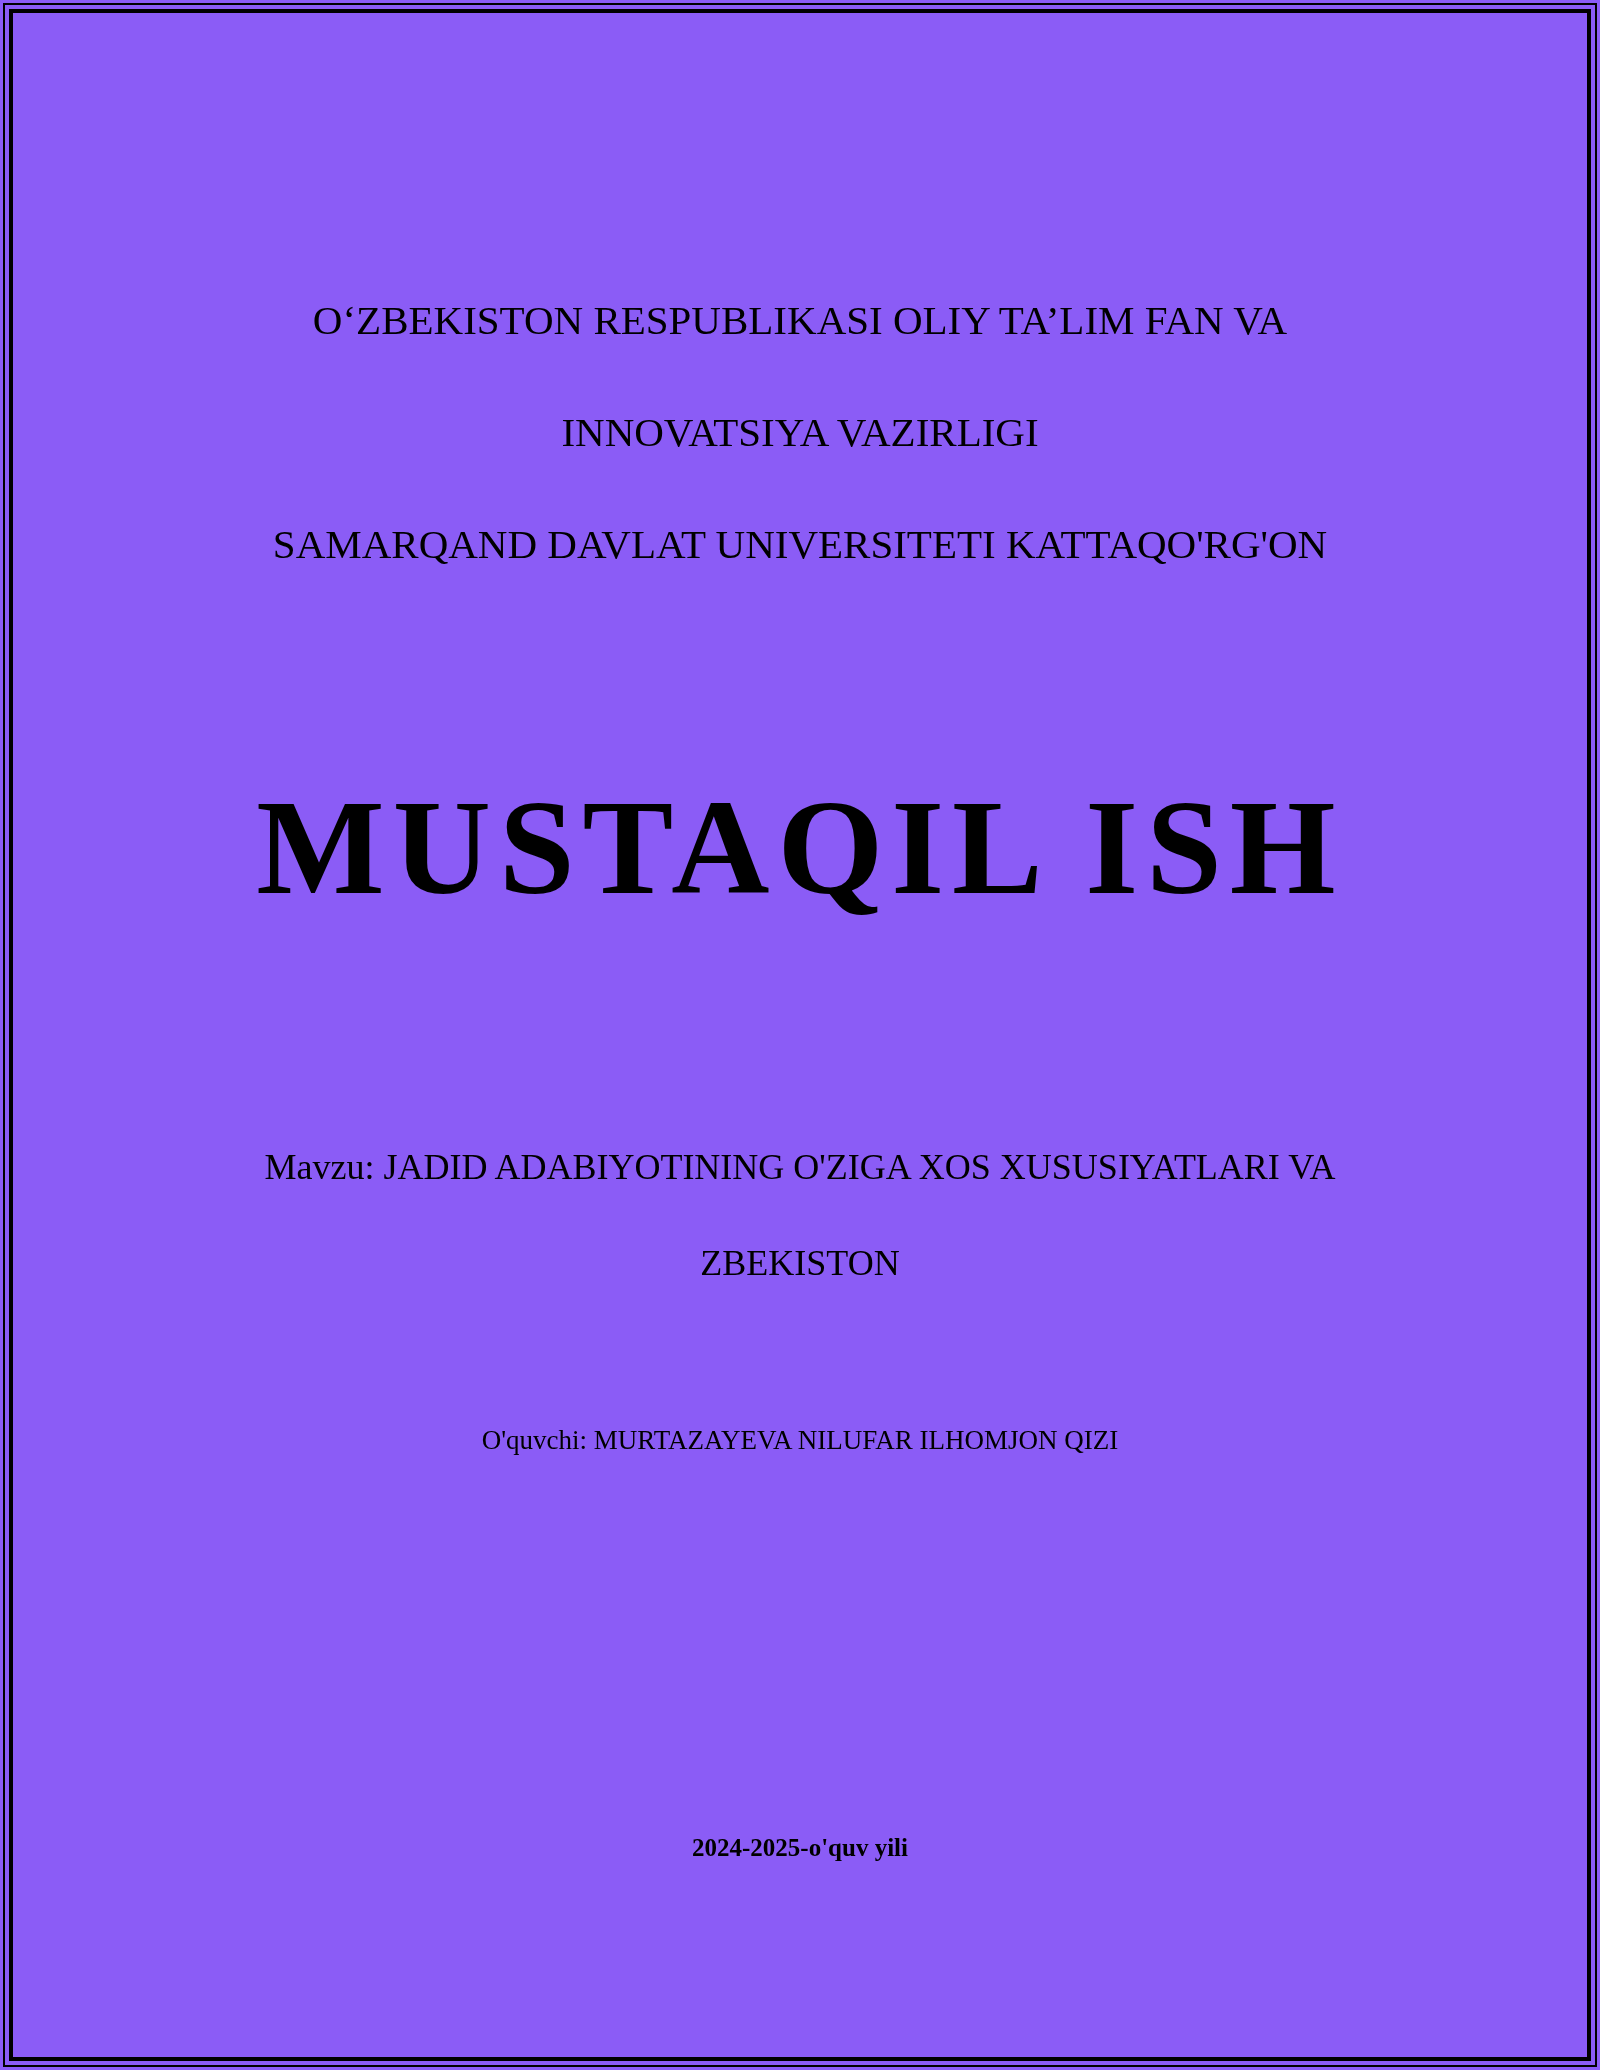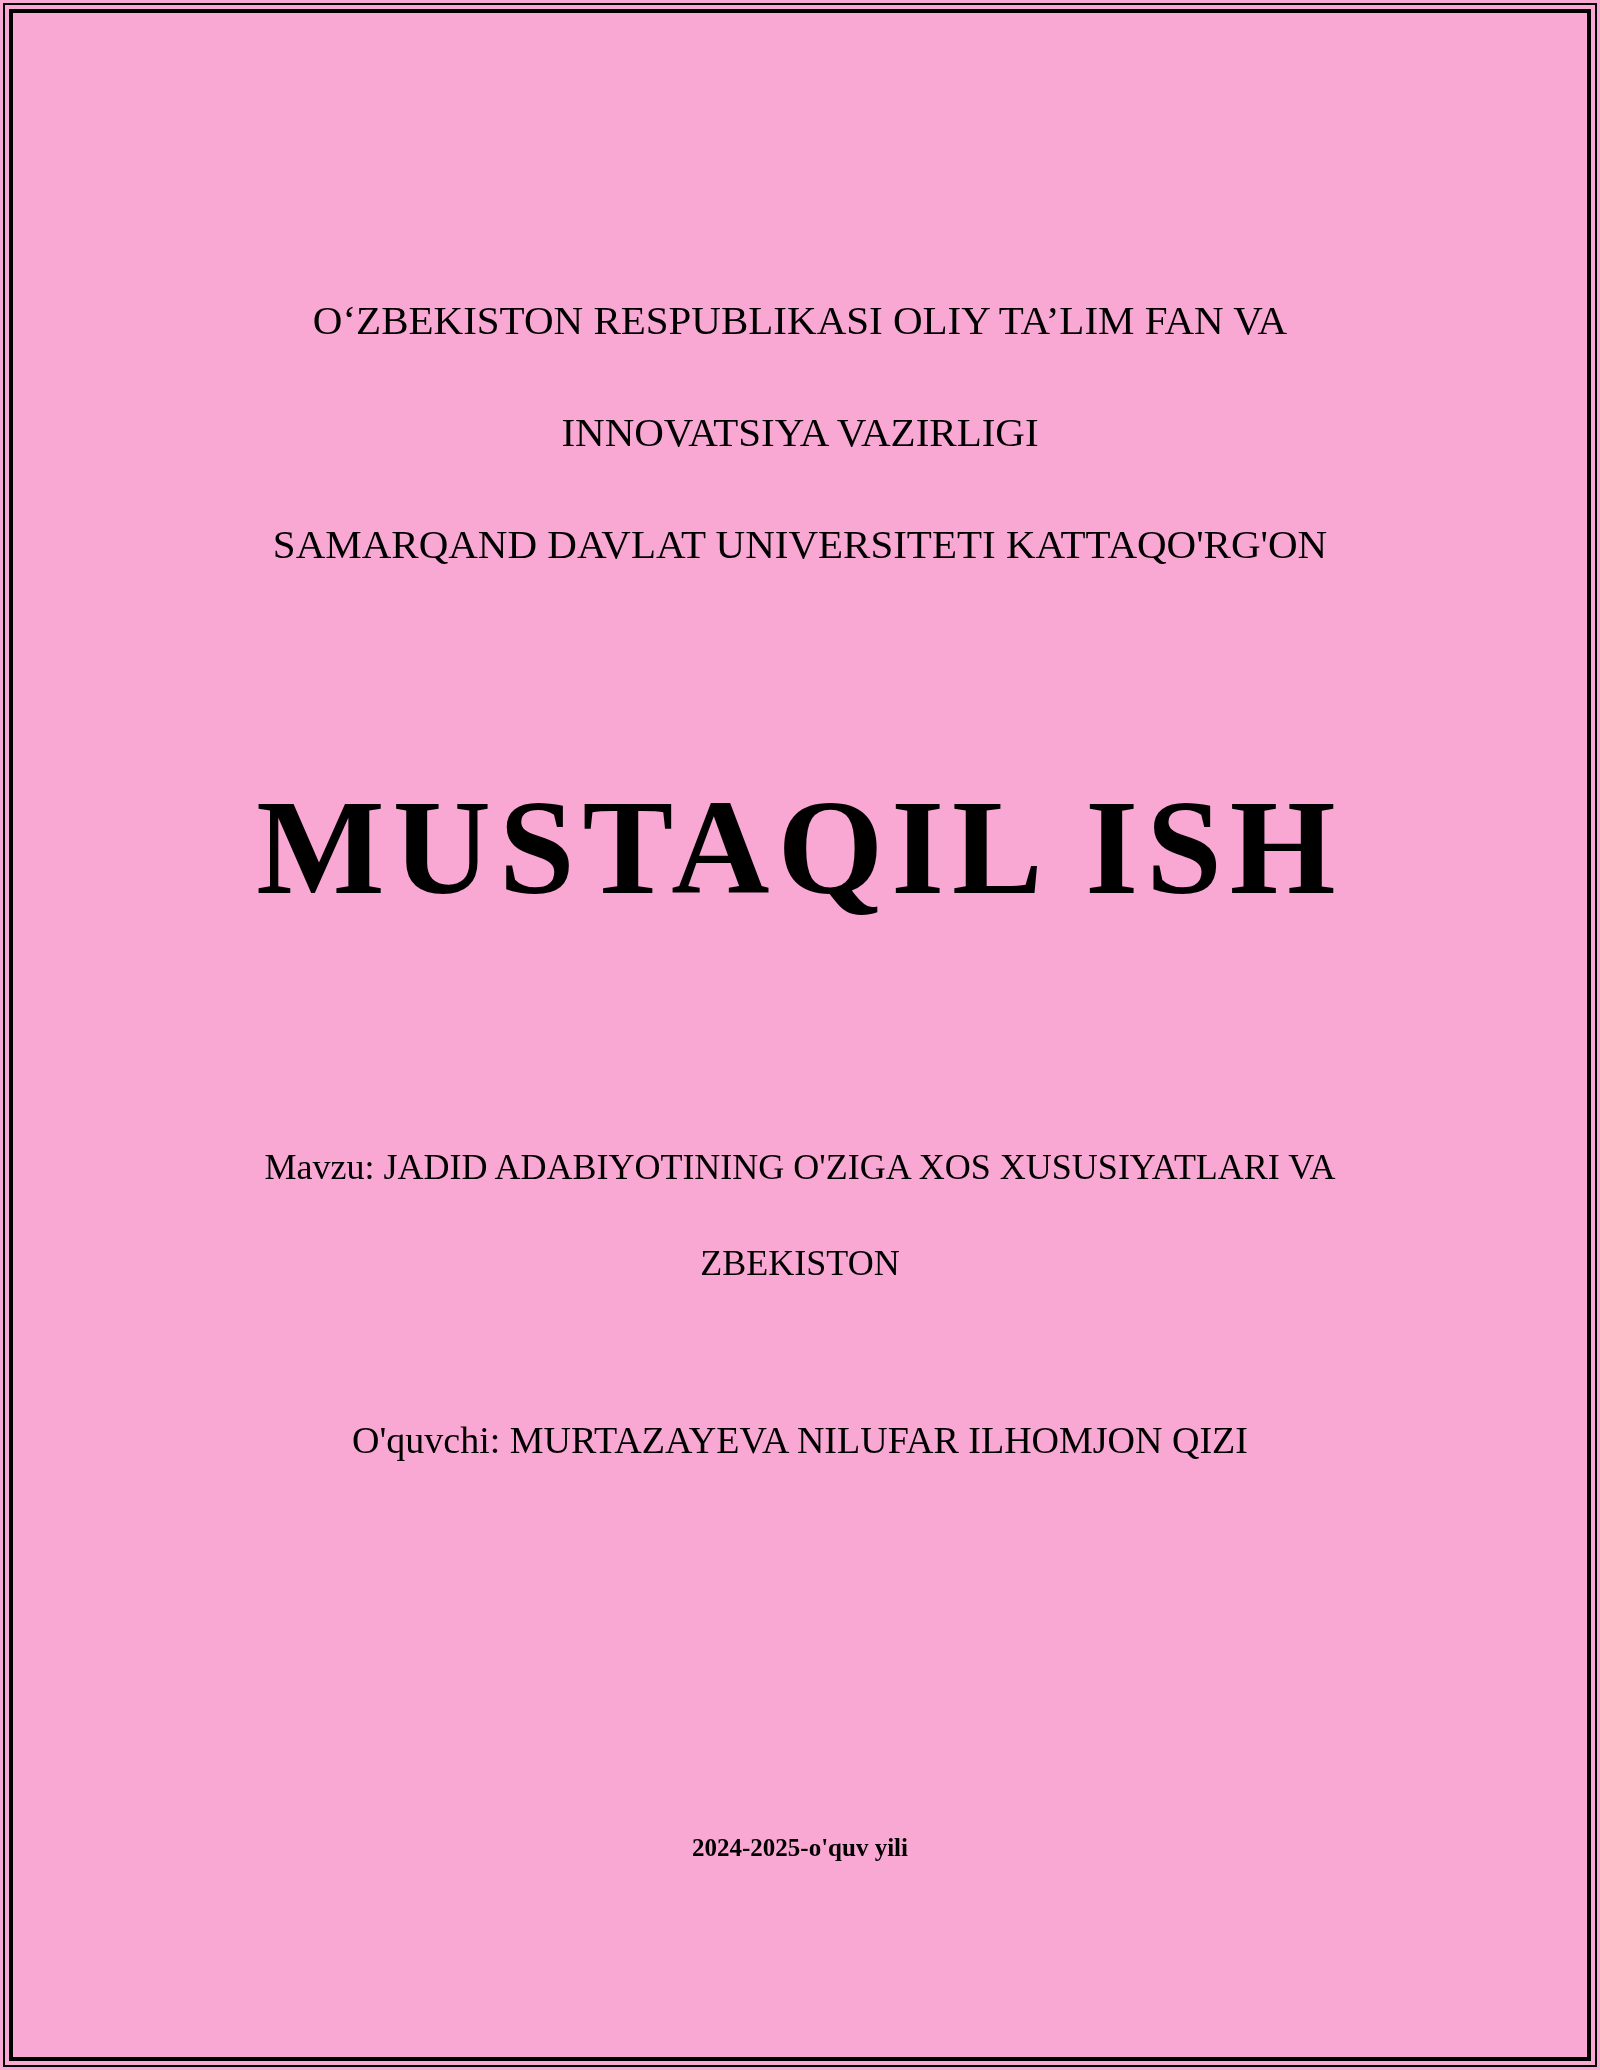--- a/index.html
+++ b/index.html
@@ -8,21 +8,21 @@
     width: 1600px;
     height: 2070px;
     position: relative;
     font-family: "Liberation Serif", "DejaVu Serif", serif;
     color: #000000;
     overflow: hidden;
   }
   .page {
     position: absolute;
     inset: 0;
-    background: #f9a8d4;
+    background: #8b5cf6;
   }
   .border-outer {
     position: absolute;
     inset: 3px;
     border: 2px solid #000000;
     pointer-events: none;
   }
   .border-inner {
     position: absolute;
     inset: 9px;
@@ -49,21 +49,21 @@
     font-weight: bold;
     letter-spacing: 8px;
   }
   .topic-block {
     top: 1095px;
     font-size: 36px;
     line-height: 48px;
   }
   .student-block {
     top: 1416px;
-    font-size: 38px;
+    font-size: 27px;
     line-height: 48px;
   }
   .year-block {
     top: 1833px;
     font-size: 25px;
     line-height: 30px;
     font-weight: bold;
   }
 </style>
 </head>

